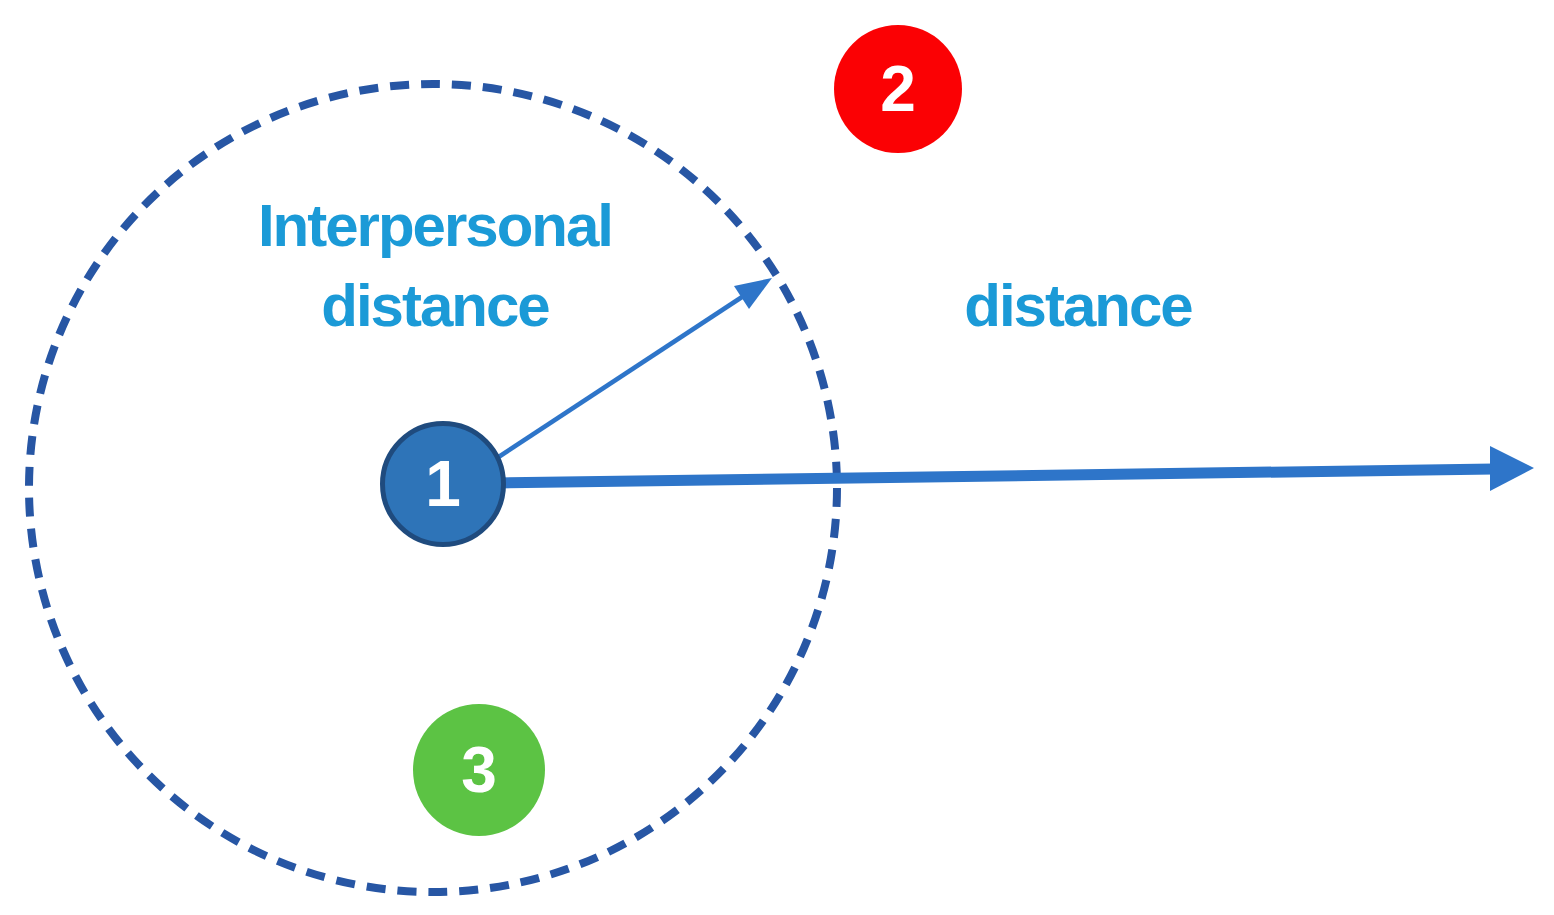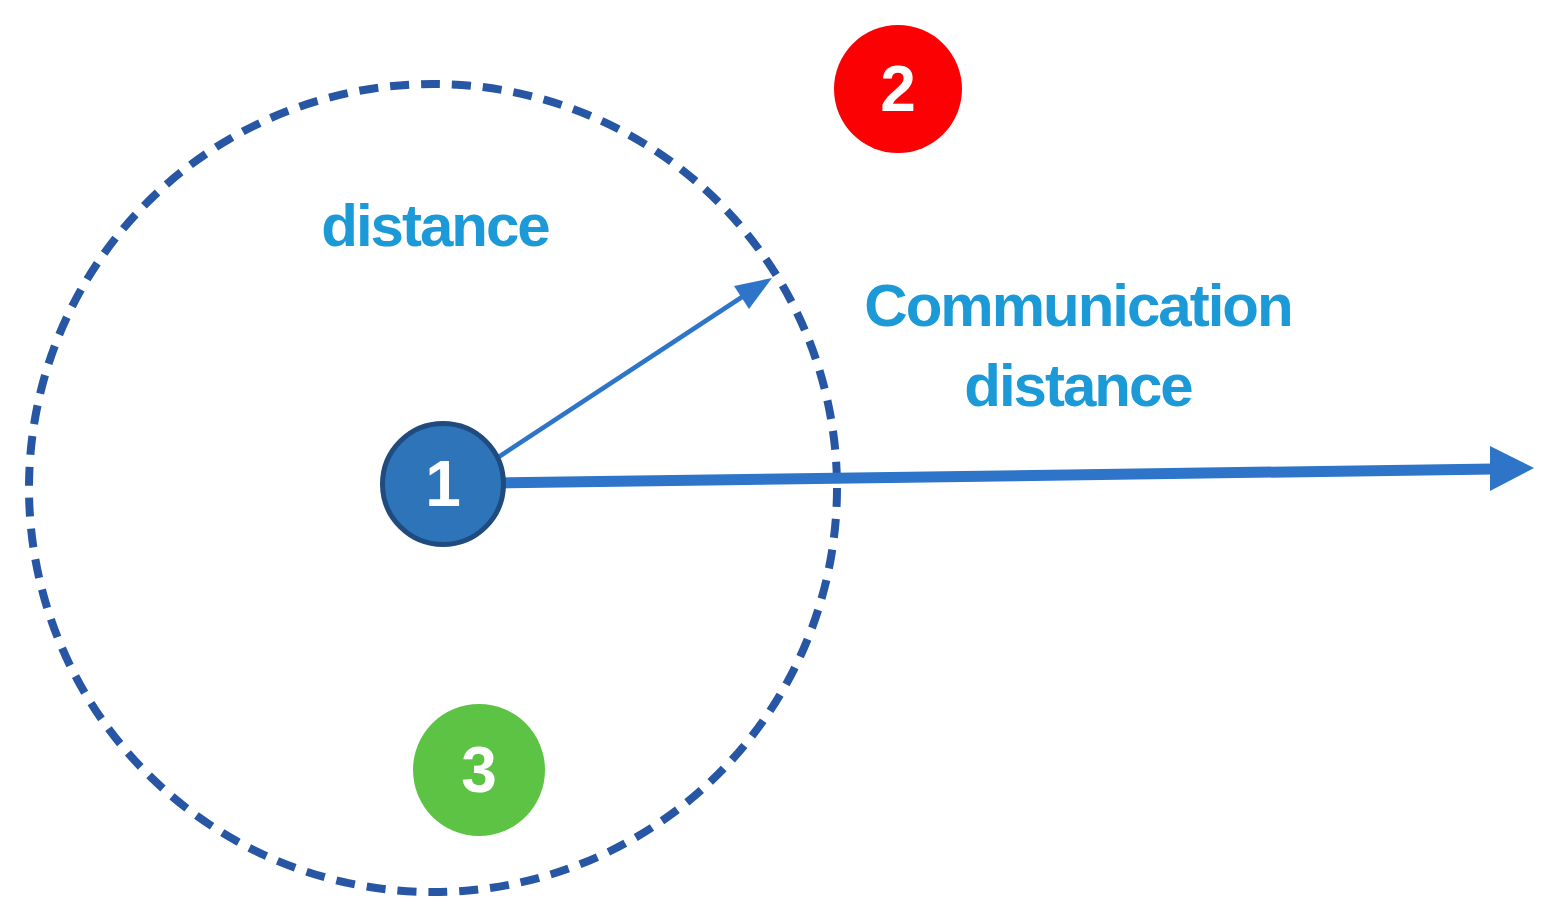--- a/index.html
+++ b/index.html
@@ -100,25 +100,25 @@
     <circle class="zone-circle" cx="433" cy="488" r="404" stroke="#2756a4"></circle>
 
     <line class="arrow-thick" x1="499" y1="483" x2="1494" y2="469" stroke="#2e75c9"></line>
     <polygon points="1534,468 1490,446 1490,491" fill="#2e75c9"></polygon>
 
     <line class="arrow-thin" x1="494" y1="460" x2="742" y2="297" stroke="#2e75c9"></line>
     <polygon points="772,278 749,309 734,286" fill="#2e75c9"></polygon>
   </svg>
 
   <div class="label label-interpersonal">
+    <span class="line">Interpersonal</span>
     <span class="line">distance</span>
   </div>
 
   <div class="label label-communication">
-    <span class="line">Communication</span>
     <span class="line">distance</span>
   </div>
 
   <div class="node node-center">
     <span>1</span>
   </div>
 
   <div class="node node-outside">
     <span>2</span>
   </div>

